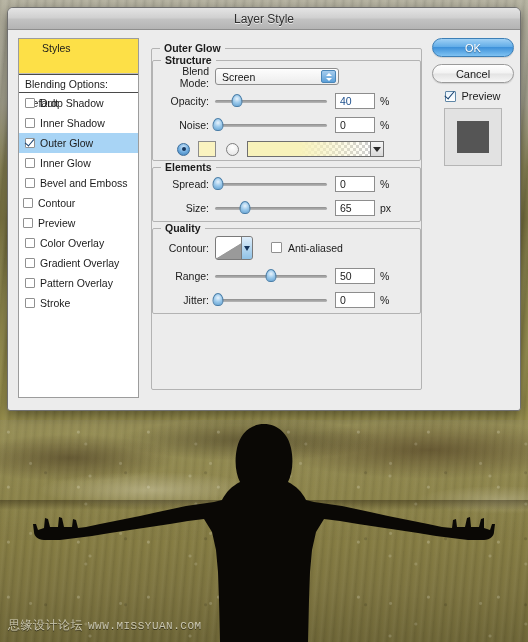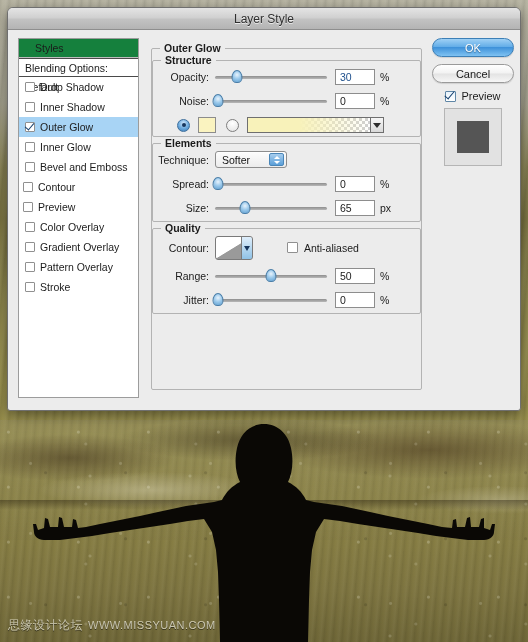--- a/index.html
+++ b/index.html
@@ -45,21 +45,21 @@
       radial-gradient(circle at 90% 70%, rgba(255,255,240,.25) 0 1px, transparent 2px);
     background-size: 70px 55px, 90px 70px, 110px 60px, 80px 66px, 100px 80px;
     opacity: .7;
   }
   
   .figure { position: absolute; left: 0; top: 420px; width: 528px; height: 222px; }
 
   
   .watermark {
     position: absolute; left: 8px; bottom: 8px;
-    font-family: Liberation Sans, sans-serif;
+    font-family: Liberation Mono, monospace;
     font-size: 11px; letter-spacing: .5px;
     color: rgba(245,242,225,.72);
     text-shadow: 0 1px 0 rgba(0,0,0,.5);
     white-space: nowrap;
   }
   .watermark .cn { font-size: 12px; margin-right: 5px; }
 
   
   .dialog {
     position: absolute; left: 7px; top: 7px;
@@ -83,23 +83,23 @@
   .dlg-body { position: relative; height: 381px; padding: 8px; }
 
   
   .styles-panel {
     position: absolute; left: 10px; top: 8px;
     width: 121px; height: 360px;
     background: #fff;
     border: 1px solid #9c9c9c;
   }
   .sp-head {
-    height: 19px; line-height: 19px; padding-left: 16px;
+    height: 35px; line-height: 19px; padding-left: 23px;
     font-size: 10.5px; color: #1b1b1b;
-    background: #15803d; border-bottom: 1px solid #bdbdbd;
+    background: #fde047; border-bottom: 1px solid #bdbdbd;
   }
   .sp-blend {
     height: 19px; line-height: 19px; padding-left: 6px;
     font-size: 10.5px; color: #1b1b1b;
     background: #fff;
     border-top: 1px solid #4a4a4a;
     border-bottom: 1px solid #4a4a4a;
   }
   .sp-item {
     height: 20px; display: flex; align-items: center;
@@ -249,21 +249,21 @@
     position: absolute; right: 0; top: 0; width: 11px; height: 100%;
     background: linear-gradient(180deg,#dfeefb,#8fc2e6);
     border-left: 1px solid #7a7a7a;
     display: flex; align-items: center; justify-content: center;
   }
   .contour-thumb .tab i {
     width: 0; height: 0;
     border-left: 3.5px solid transparent; border-right: 3.5px solid transparent;
     border-top: 5px solid #17365d;
   }
-  .aa-wrap { display: flex; margin-left: 34px; }
+  .aa-wrap { display: flex; margin-left: 18px; }
   .aa-box {
     width: 11px; height: 11px; background: #fff;
     border: 1px solid #909090; border-radius: 1px; margin-right: 6px;
   }
   .aa-label { font-size: 10.5px; color: #1b1b1b; }
 
   
   .btn-col { position: absolute; left: 424px; top: 8px; width: 82px; }
   .btn {
     width: 82px; height: 19px; margin-bottom: 7px;
@@ -410,28 +410,38 @@
         </div>
     </div>
 
     <div class="main-panel">
       <fieldset class="grp outer-grp">
         <legend>Outer Glow</legend>
 
         <fieldset class="grp inner-grp">
           <legend>Structure</legend>
 
+          <div class="row">
+            <span class="lbl w60">Blend Mode:</span>
+            <div class="popup" style="width:124px">
+              <span>Screen</span>
+              <span class="arrows">
+                  <i class="up"></i>
+                  <i class="dn"></i>
+                </span>
+            </div>
+          </div>
 
           <div class="row">
             <span class="lbl w60">Opacity:</span>
             <div class="slider" style="width:112px">
               <div class="track"></div>
               <div class="knob" id="knob-opacity" style="left: 20%;"></div>
             </div>
-            <div class="numfield sel">30</div>
+            <div class="numfield sel">40</div>
             <span class="unit">%</span>
           </div>
 
           <div class="row">
             <span class="lbl w60">Noise:</span>
             <div class="slider" style="width:112px">
               <div class="track"></div>
               <div class="knob" id="knob-noise" style="left: 3%;"></div>
             </div>
             <div class="numfield">0</div>
@@ -445,30 +455,20 @@
             <span class="gradbox"></span>
             <span class="gradbtn">
                 <i></i>
               </span>
           </div>
         </fieldset>
 
         <fieldset class="grp inner-grp">
           <legend>Elements</legend>
 
-          <div class="row">
-            <span class="lbl w60">Technique:</span>
-            <div class="popup" style="width:72px">
-              <span>Softer</span>
-              <span class="arrows">
-                  <i class="up"></i>
-                  <i class="dn"></i>
-                </span>
-            </div>
-          </div>
 
           <div class="row">
             <span class="lbl w60">Spread:</span>
             <div class="slider" style="width:112px">
               <div class="track"></div>
               <div class="knob" id="knob-spread" style="left: 3%;"></div>
             </div>
             <div class="numfield">0</div>
             <span class="unit">%</span>
           </div>

